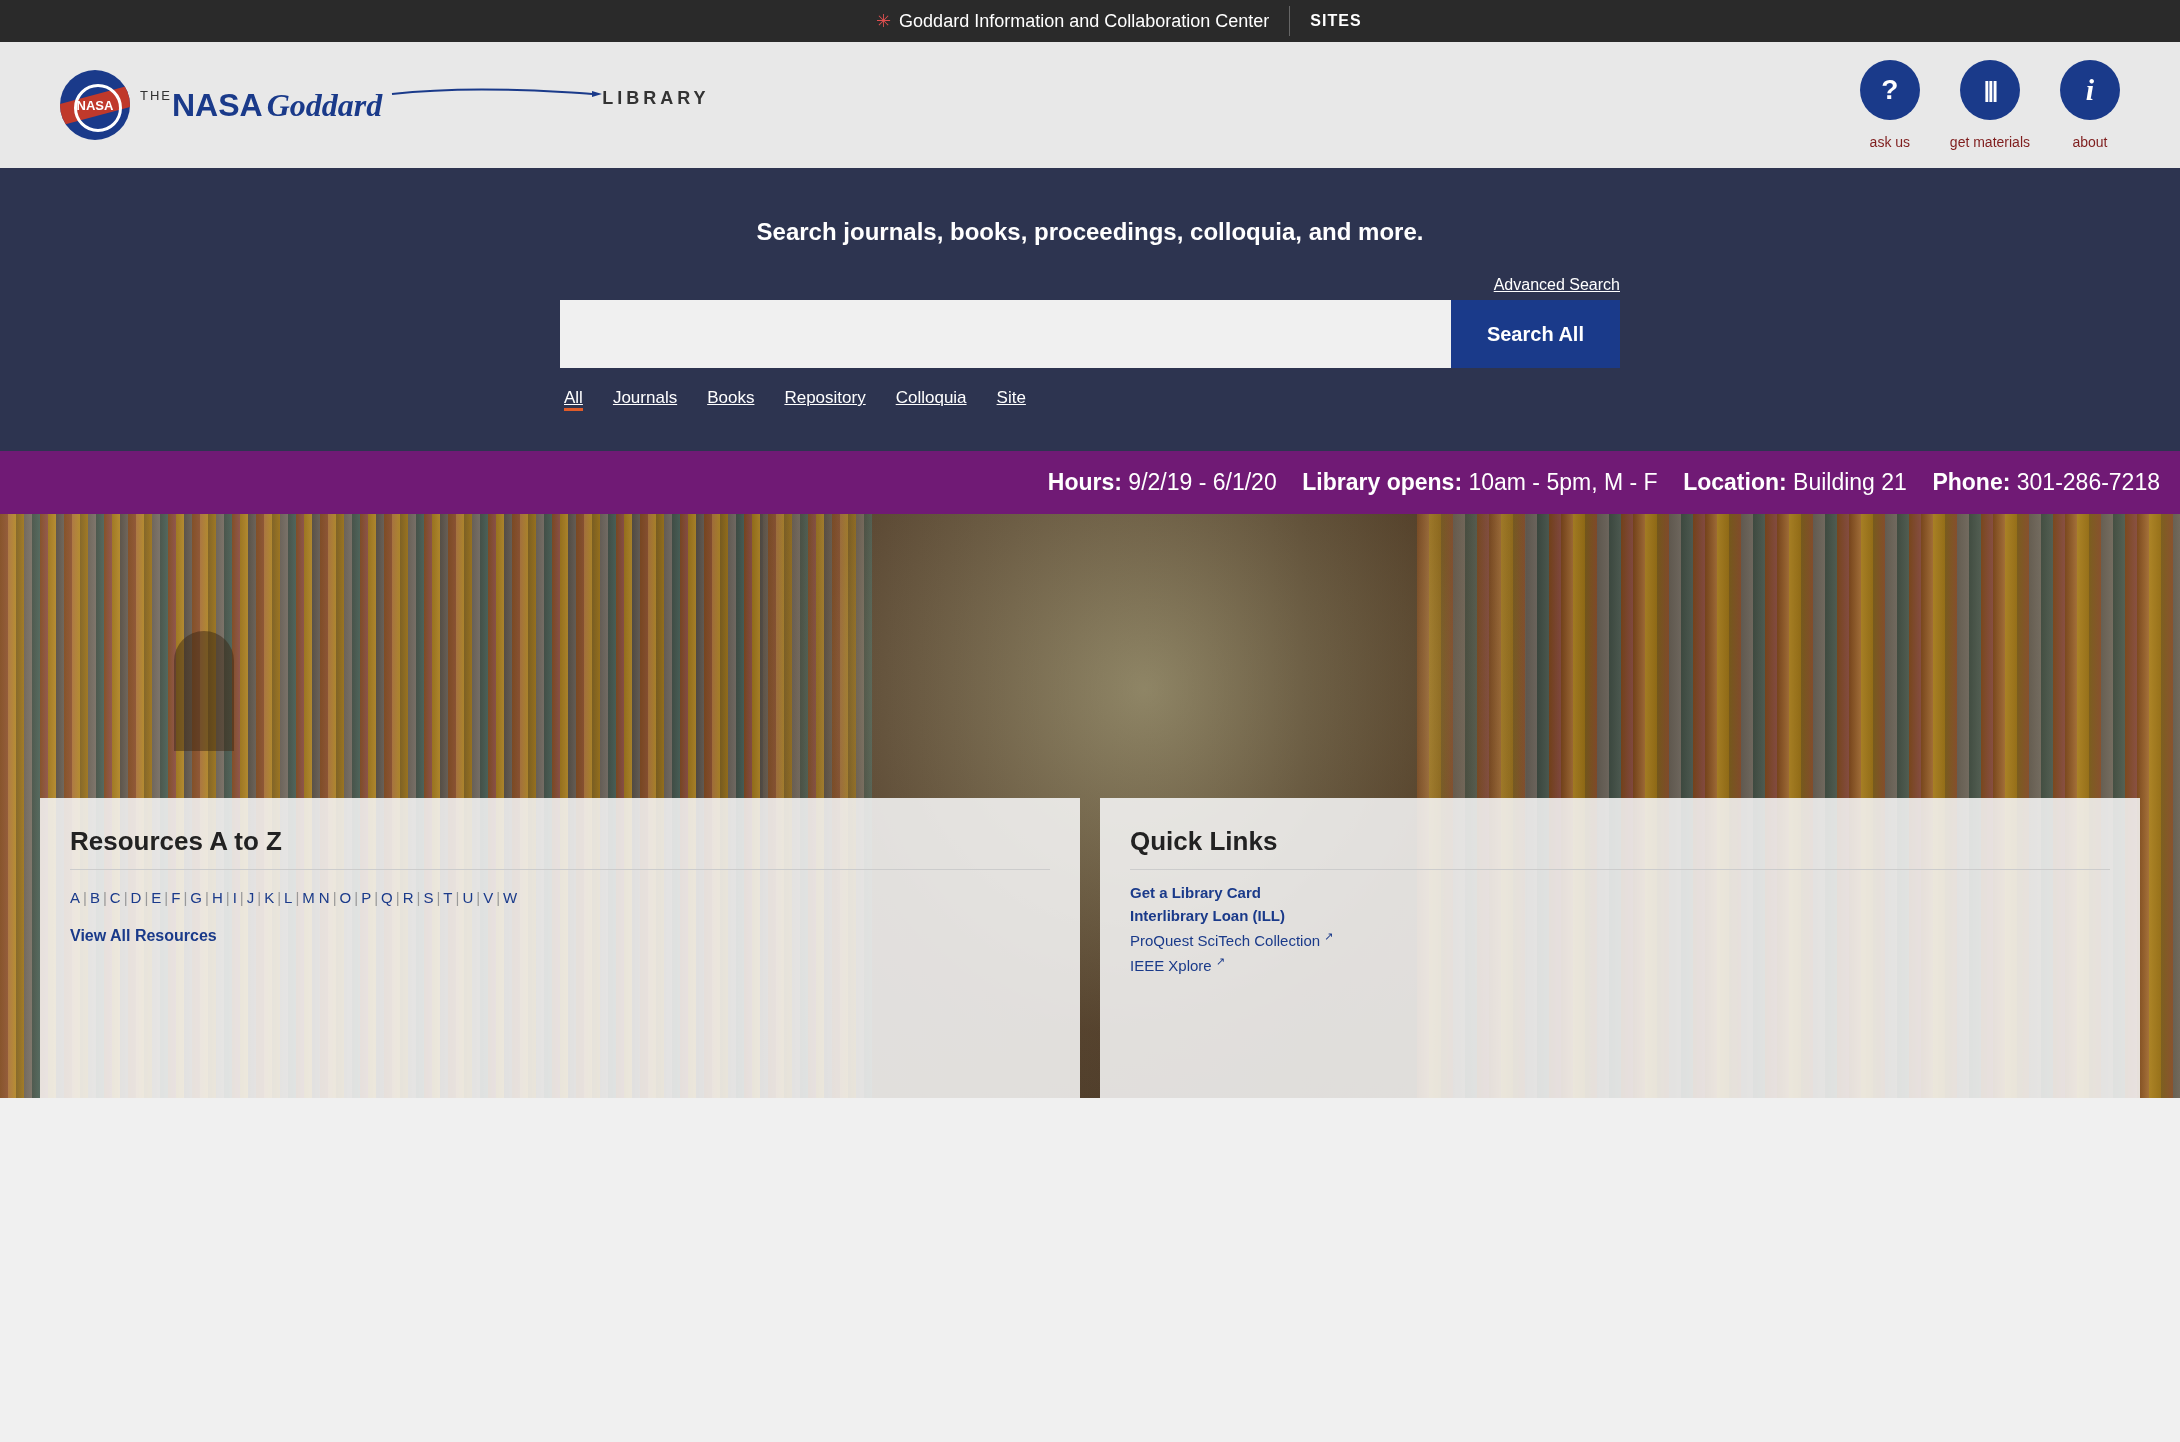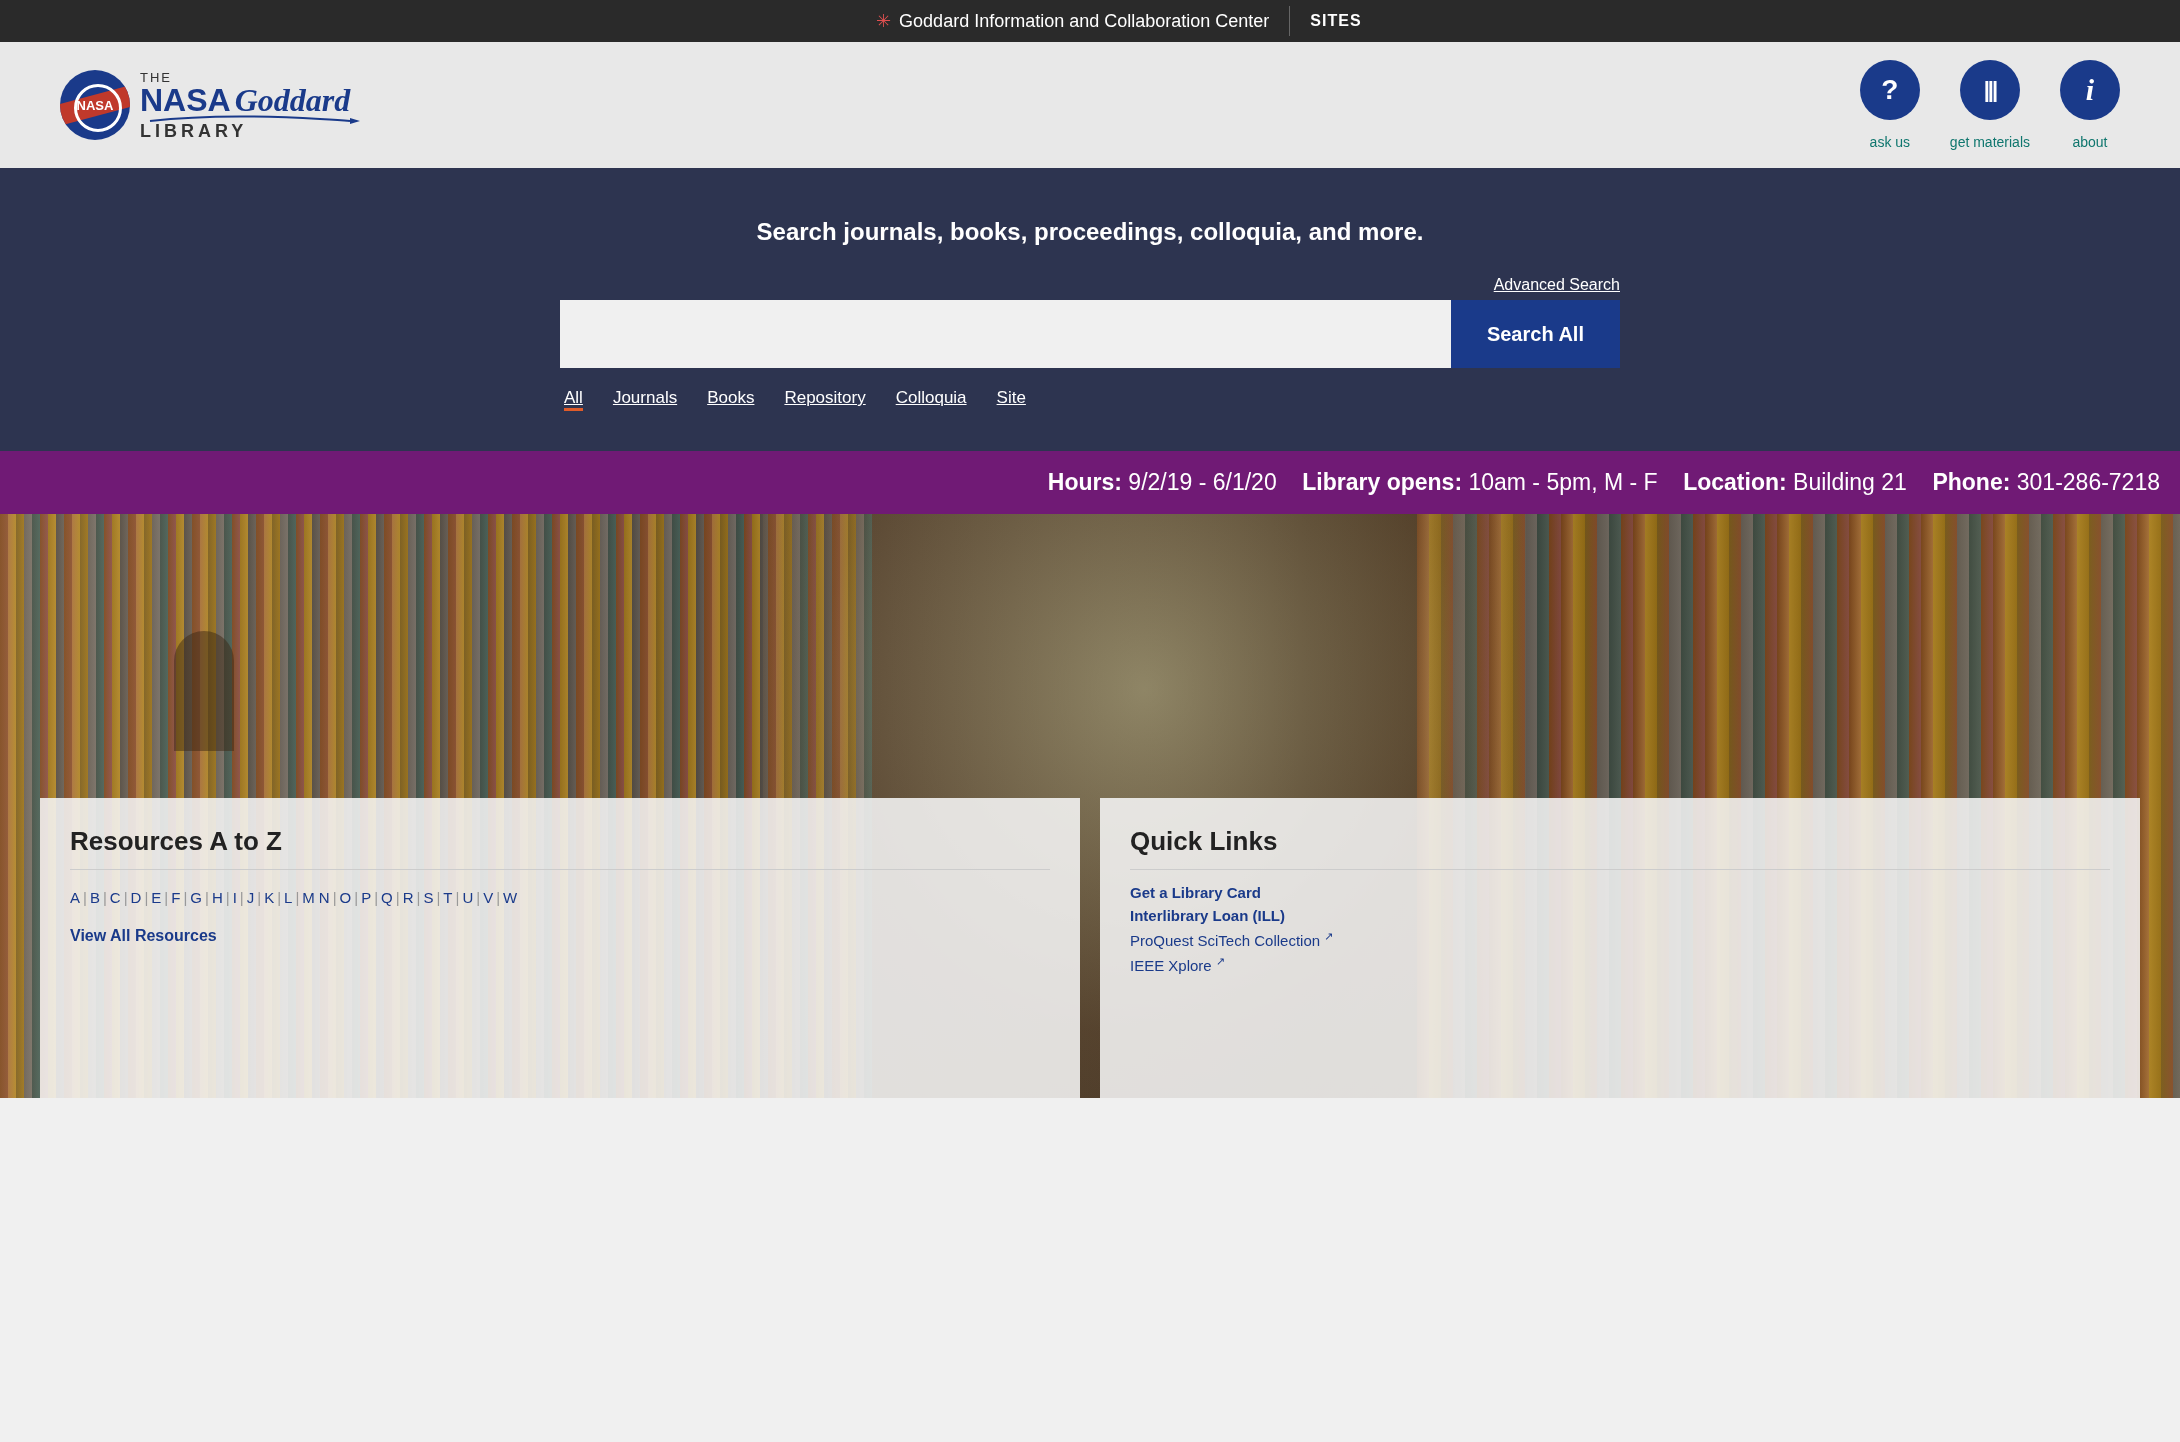--- a/index.html
+++ b/index.html
@@ -89,21 +89,21 @@
       position: absolute;
       width: 60%;
       height: 60%;
       border: 3px solid #fff;
       border-radius: 50%;
       top: 20%;
       left: 20%;
     }
     .header-wordmark {
       display: flex;
-      flex-direction: column;
+      flex-direction: row;
       line-height: 1;
     }
     .header-the {
       font-size: 13px;
       color: #333;
       letter-spacing: 2px;
       text-transform: uppercase;
     }
     .header-nasa-goddard {
       font-size: 32px;
@@ -138,21 +138,21 @@
       background: #1a3a8a;
       display: flex;
       align-items: center;
       justify-content: center;
       color: #fff;
       font-size: 28px;
       font-weight: bold;
     }
     .header-icon-label {
       font-size: 14px;
-      color: #0f766e;
+      color: #7f1d1d;
       text-align: center;
       margin-top: 8px;
     }
 
     
     .search-section {
       background: #2d3450;
       padding: 50px 60px 40px;
     }
     .search-tagline {

